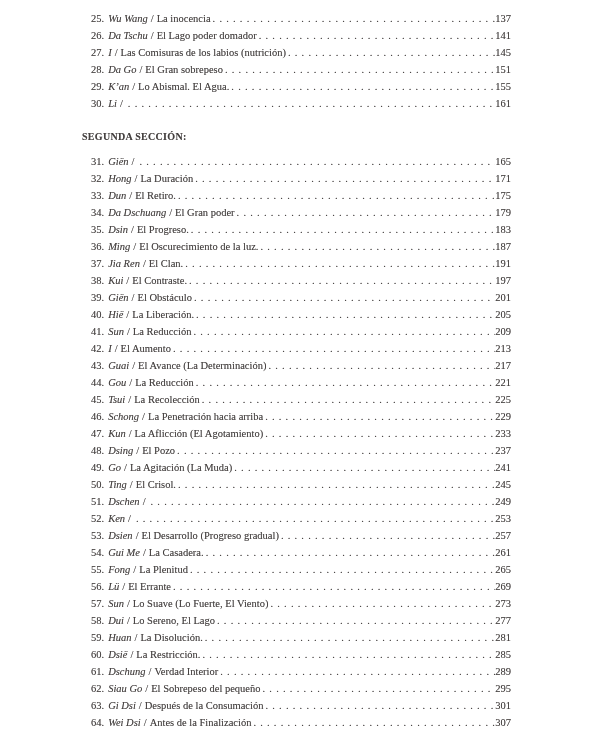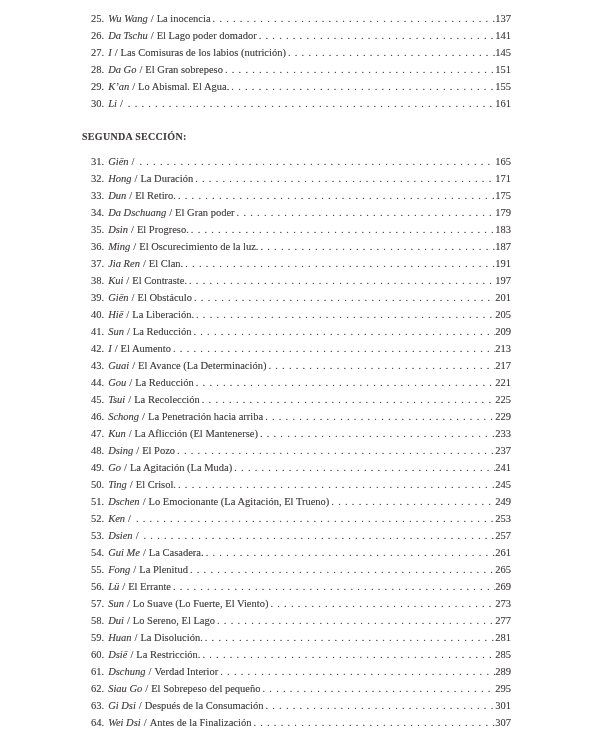--- a/index.html
+++ b/index.html
@@ -260,21 +260,21 @@
     <span class="sep">/</span>
     <span class="title">La Penetración hacia arriba</span>
     <span class="dots"></span>
     <span class="pagenum">229</span>
   </div>
 
   <div class="toc-row">
     <span class="num">47.</span>
     <span class="name">Kun</span>
     <span class="sep">/</span>
-    <span class="title">La Aflicción (El Mantenerse)</span>
+    <span class="title">La Aflicción (El Agotamiento)</span>
     <span class="dots"></span>
     <span class="pagenum">233</span>
   </div>
 
   <div class="toc-row">
     <span class="num">48.</span>
     <span class="name">Dsing</span>
     <span class="sep">/</span>
     <span class="title">El Pozo</span>
     <span class="dots"></span>
@@ -296,37 +296,37 @@
     <span class="sep">/</span>
     <span class="title">El Crisol.</span>
     <span class="dots"></span>
     <span class="pagenum">245</span>
   </div>
 
   <div class="toc-row">
     <span class="num">51.</span>
     <span class="name">Dschen</span>
     <span class="sep">/</span>
-    <span class="title">Lo Emocionante (La Agitación, El Trueno)</span>
     <span class="dots"></span>
     <span class="pagenum">249</span>
   </div>
 
   <div class="toc-row">
     <span class="num">52.</span>
     <span class="name">Ken</span>
     <span class="sep">/</span>
     <span class="dots"></span>
     <span class="pagenum">253</span>
   </div>
 
   <div class="toc-row">
     <span class="num">53.</span>
     <span class="name">Dsien</span>
     <span class="sep">/</span>
+    <span class="title">El Desarrollo (Progreso gradual)</span>
     <span class="dots"></span>
     <span class="pagenum">257</span>
   </div>
 
   <div class="toc-row">
     <span class="num">54.</span>
     <span class="name">Gui Me</span>
     <span class="sep">/</span>
     <span class="title">La Casadera.</span>
     <span class="dots"></span>

